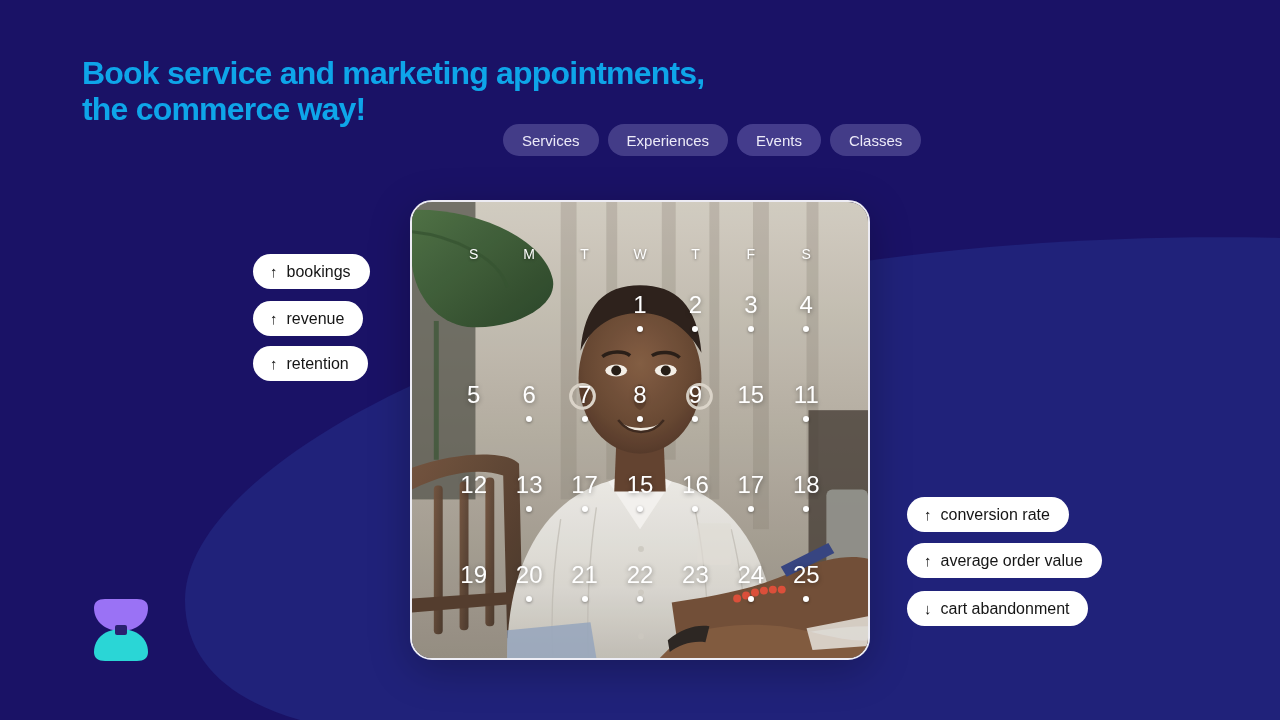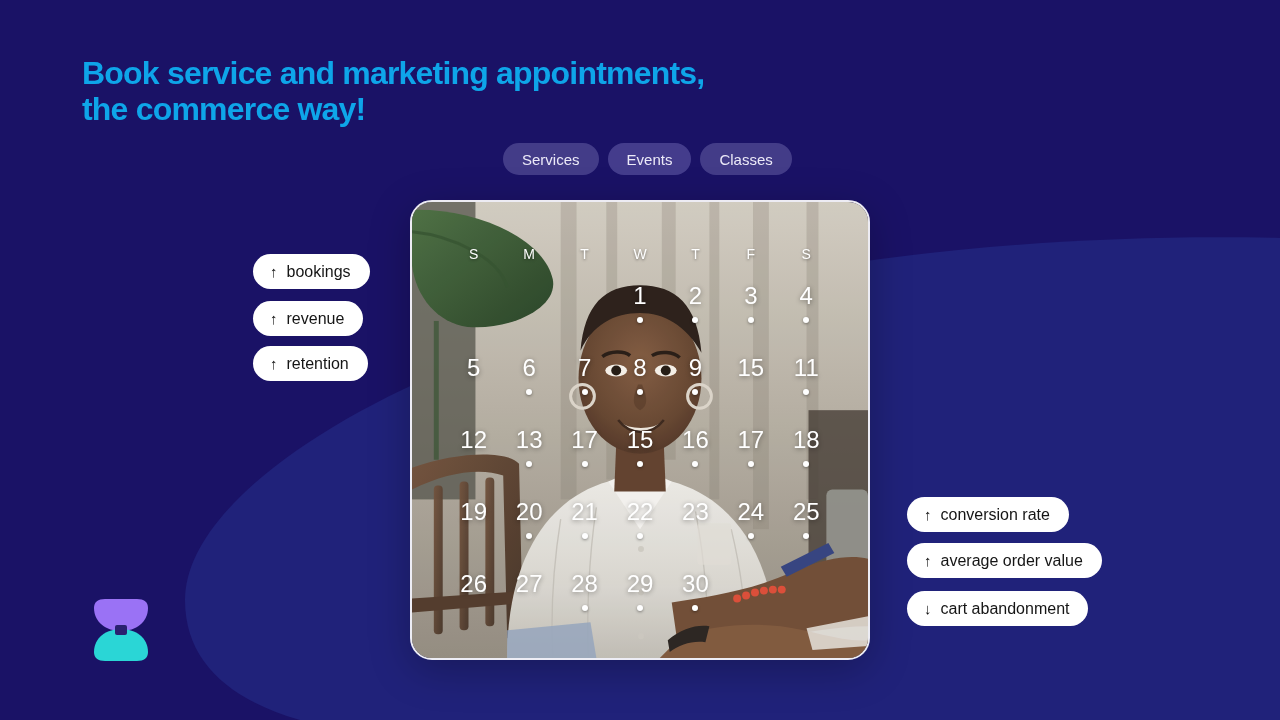--- a/index.html
+++ b/index.html
@@ -43,21 +43,20 @@
     padding:0 19px;
     border-radius:16px;
     background:rgba(185,180,235,0.26);
     color:#eceaf8;
     font-size:15px;
     display:flex;
     align-items:center;
     justify-content:center;
     white-space:nowrap;
     cursor:pointer;
-    margin-top:19px;
   }
   .cat-pill.alt { background:rgba(150,145,215,0.34); }
 
   
   .metric-pill {
     position:absolute;
     height:35px;
     padding:0 19px 0 17px;
     border-radius:18px;
     background:#ffffff;
@@ -153,20 +152,21 @@
   <svg viewBox="0 0 1280 720" preserveAspectRatio="none">
     <path d="M1280,238 C1000,232 700,268 470,360 C300,428 185,520 185,600 C185,662 230,700 300,720 L1280,720 Z" fill="#20227a"></path>
   </svg>
 </div>
 
 <h1 class="headline">Book service and marketing appointments,
 the commerce way!</h1>
 
 <div class="cat-row">
   <div class="cat-pill">Services</div>
+  <div class="cat-pill">Experiences</div>
   <div class="cat-pill alt">Events</div>
   <div class="cat-pill">Classes</div>
 </div>
 
 <div class="metric-pill mp-l1">
   <span class="arrow">↑</span>
   <span>bookings</span>
 </div>
 <div class="metric-pill mp-l2">
   <span class="arrow">↑</span>
@@ -414,42 +414,20 @@
           </div>
           <div class="cal-cell">
             <span class="cal-num">24</span>
             <span class="cal-dot"></span>
           </div>
           <div class="cal-cell">
             <span class="cal-num">25</span>
             <span class="cal-dot"></span>
           </div>
         </div>
-        <div class="cal-week">
-          <div class="cal-cell">
-            <span class="cal-num">26</span>
-          </div>
-          <div class="cal-cell">
-            <span class="cal-num">27</span>
-          </div>
-          <div class="cal-cell">
-            <span class="cal-num">28</span>
-            <span class="cal-dot"></span>
-          </div>
-          <div class="cal-cell">
-            <span class="cal-num">29</span>
-            <span class="cal-dot"></span>
-          </div>
-          <div class="cal-cell">
-            <span class="cal-num">30</span>
-            <span class="cal-dot"></span>
-          </div>
-          <div class="cal-cell empty"></div>
-          <div class="cal-cell empty"></div>
-        </div>
       </div>
   </div>
 </div>
 
 <div class="logo">
   <svg viewBox="0 0 54 62">
     <path d="M27,32 C12,32 0,23 0,9 C0,3 4,0 11,0 L43,0 C50,0 54,3 54,9 C54,23 42,32 27,32 Z" fill="#9a72f5"></path>
     <path d="M27,30 C42,30 54,39 54,53 C54,59 50,62 43,62 L11,62 C4,62 0,59 0,53 C0,39 12,30 27,30 Z" fill="#2ad6d6"></path>
     <rect x="21" y="26" width="12" height="10" rx="2" fill="#2a2170"></rect>
   </svg>

